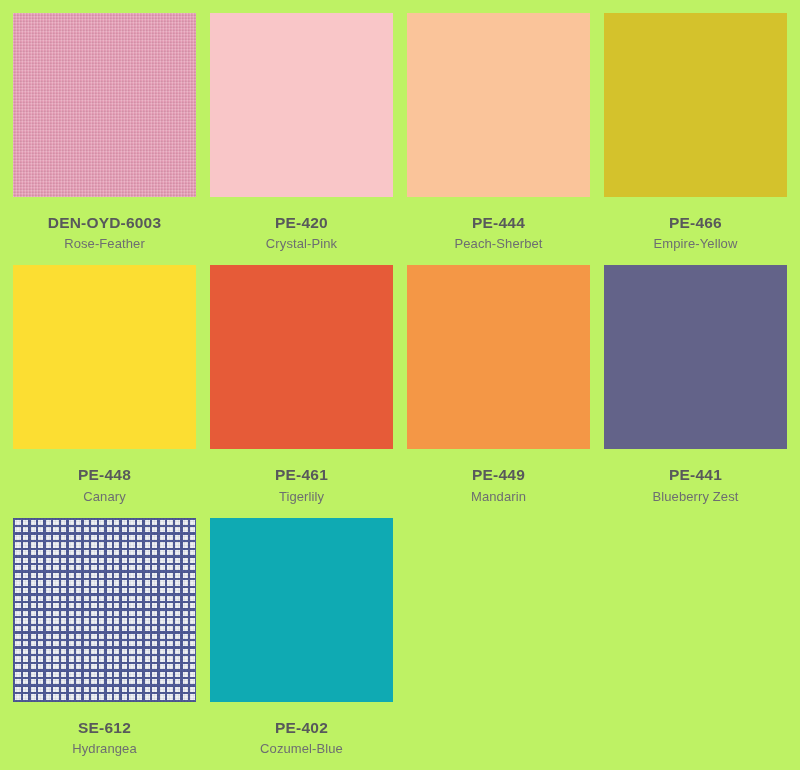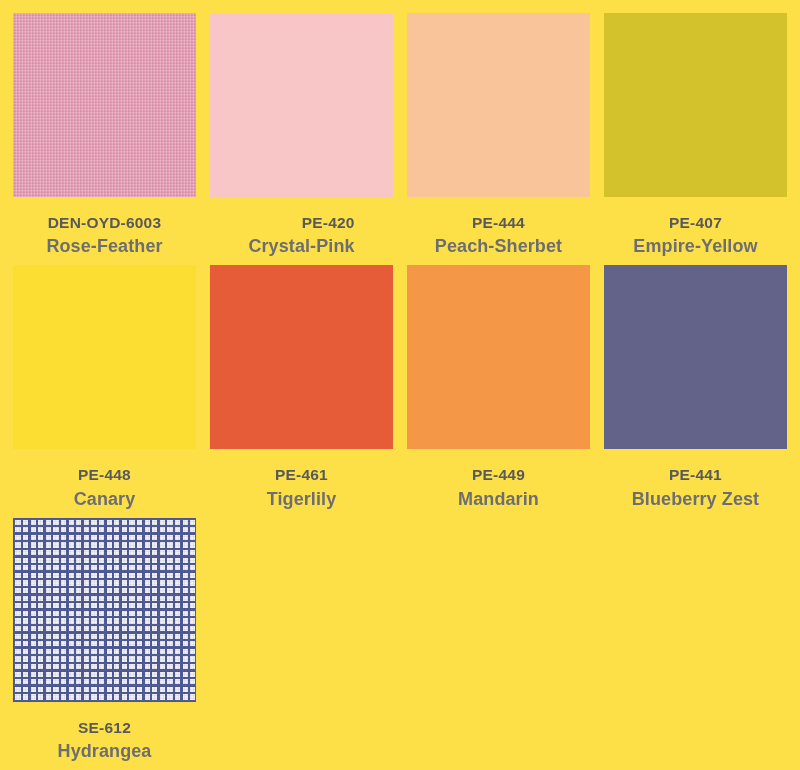--- a/index.html
+++ b/index.html
@@ -97,56 +97,56 @@
   }
 
   .swatch-code {
     font-size: 15.5px;
     font-weight: bold;
     color: #58595b;
     letter-spacing: 0.2px;
   }
 
   .swatch-name {
-    font-size: 18px;
-    font-weight: bold;
+    font-size: 13px;
+    font-weight: normal;
     color: #6d6e71;
     letter-spacing: 0.1px;
     margin-top: 2px;
   }
 </style>
 </head>
 <body>
 
-<div id="palette-grid" style="background: #fde047;">
+<div id="palette-grid" style="background: #bef264;">
     <div class="swatch-cell">
       <div class="swatch-chip tex-linen" style="background-color: rgb(228, 155, 180);"></div>
       <div class="swatch-meta">
         <div class="swatch-code" style="color: rgb(88, 89, 91);">DEN-OYD-6003</div>
         <div class="swatch-name" style="color: rgb(109, 110, 113);">Rose-Feather</div>
       </div>
     </div>
     <div class="swatch-cell">
       <div class="swatch-chip" style="background-color: rgb(249, 198, 200);"></div>
       <div class="swatch-meta">
-        <div class="swatch-code" style="color: rgb(88, 89, 91); text-align: right;">PE-420</div>
+        <div class="swatch-code" style="color: rgb(88, 89, 91);">PE-420</div>
         <div class="swatch-name" style="color: rgb(109, 110, 113);">Crystal-Pink</div>
       </div>
     </div>
     <div class="swatch-cell">
       <div class="swatch-chip" style="background-color: rgb(250, 196, 154);"></div>
       <div class="swatch-meta">
         <div class="swatch-code" style="color: rgb(88, 89, 91);">PE-444</div>
         <div class="swatch-name" style="color: rgb(109, 110, 113);">Peach-Sherbet</div>
       </div>
     </div>
     <div class="swatch-cell">
       <div class="swatch-chip" style="background-color: rgb(212, 194, 44);"></div>
       <div class="swatch-meta">
-        <div class="swatch-code" style="color: rgb(88, 89, 91);">PE-407</div>
+        <div class="swatch-code" style="color: rgb(88, 89, 91);">PE-466</div>
         <div class="swatch-name" style="color: rgb(109, 110, 113);">Empire-Yellow</div>
       </div>
     </div>
     <div class="swatch-cell">
       <div class="swatch-chip" style="background-color: rgb(252, 222, 50);"></div>
       <div class="swatch-meta">
         <div class="swatch-code" style="color: rgb(88, 89, 91);">PE-448</div>
         <div class="swatch-name" style="color: rgb(109, 110, 113);">Canary</div>
       </div>
     </div>
@@ -171,13 +171,20 @@
         <div class="swatch-name" style="color: rgb(109, 110, 113);">Blueberry Zest</div>
       </div>
     </div>
     <div class="swatch-cell">
       <div class="swatch-chip tex-grid" style="background-color: rgb(238, 240, 245); --grid-line: #515C98;"></div>
       <div class="swatch-meta">
         <div class="swatch-code" style="color: rgb(88, 89, 91);">SE-612</div>
         <div class="swatch-name" style="color: rgb(109, 110, 113);">Hydrangea</div>
       </div>
     </div>
+    <div class="swatch-cell">
+      <div class="swatch-chip" style="background-color: rgb(15, 170, 179);"></div>
+      <div class="swatch-meta">
+        <div class="swatch-code" style="color: rgb(88, 89, 91);">PE-402</div>
+        <div class="swatch-name" style="color: rgb(109, 110, 113);">Cozumel-Blue</div>
+      </div>
+    </div>
   </div>
 
 </body></html>

